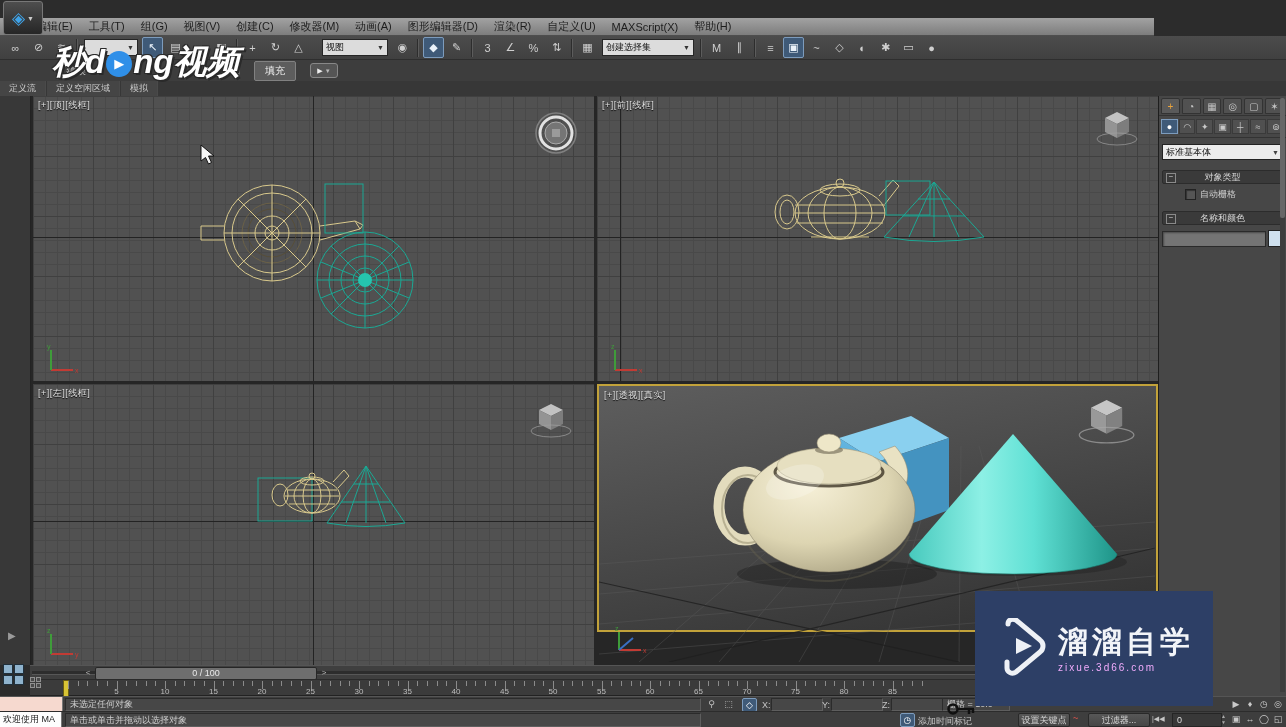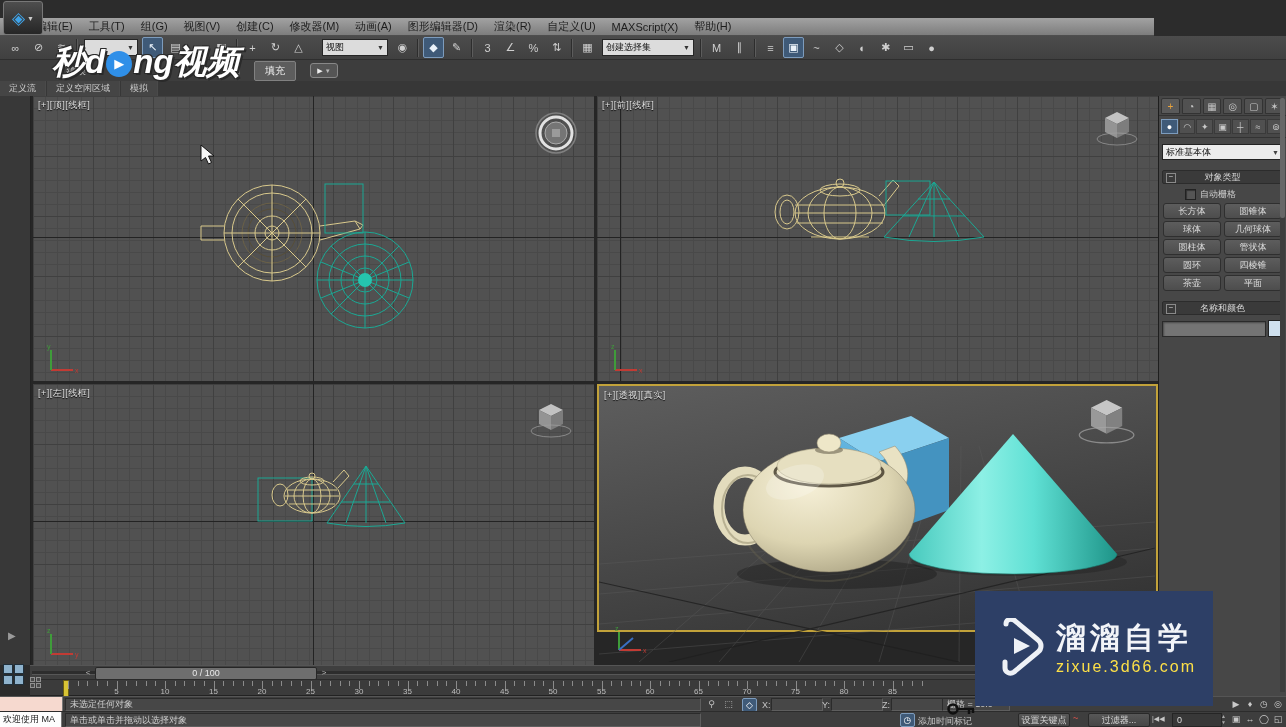--- a/index.html
+++ b/index.html
@@ -146,21 +146,21 @@
   
   #wm-top{left:52px;top:40px;z-index:80;font-size:33px;font-weight:bold;color:#fff;
     white-space:nowrap;font-style:italic;
     text-shadow:2px 2px 0 #2a2a2a,-1px -1px 0 #2a2a2a,1px -1px 0 #2a2a2a,-1px 1px 0 #2a2a2a;}
   #wm-top .play{display:inline-block;width:26px;height:26px;border-radius:50%;background:#2f8fe8;
     color:#fff;font-size:13px;text-align:center;line-height:26px;font-style:normal;
     vertical-align:middle;margin:0 1px;text-shadow:none;}
   #wm-bottom{left:975px;top:591px;width:238px;height:115px;background:#2d3f66;z-index:70;
     display:flex;align-items:center;justify-content:center;gap:12px;}
   #wm-bottom .brand{color:#f2f4f8;font-size:30px;font-weight:bold;letter-spacing:4px;line-height:34px;}
-  #wm-bottom .url{color:#fde047;font-size:16px;letter-spacing:2px;margin-top:3px;}
+  #wm-bottom .url{color:#f0abfc;font-size:10px;letter-spacing:2px;margin-top:3px;}
   #cursor{left:200px;top:144px;z-index:100;}
   #keyicon{left:946px;top:700px;z-index:90;}
 </style>
 </head>
 <body>
 
 <div id="app">
 
   <div id="logo" class="abs">
     <span>◈</span>
@@ -466,32 +466,20 @@
         <span class="arr">▼</span>
     </div>
     <div class="rollout">
       <span class="minus">−</span>
       <span>对象类型</span>
     </div>
     <div id="autogrid">
       <div class="cb"></div>
       <div class="lbl">自动栅格</div>
     </div>
-    <div id="objgrid">
-        <div class="objbtn">长方体</div>
-        <div class="objbtn">圆锥体</div>
-        <div class="objbtn">球体</div>
-        <div class="objbtn">几何球体</div>
-        <div class="objbtn">圆柱体</div>
-        <div class="objbtn">管状体</div>
-        <div class="objbtn">圆环</div>
-        <div class="objbtn">四棱锥</div>
-        <div class="objbtn">茶壶</div>
-        <div class="objbtn">平面</div>
-      </div>
     <div class="rollout">
       <span class="minus">−</span>
       <span>名称和颜色</span>
     </div>
     <div id="namerow">
       <div id="namefield"></div>
       <div id="colorswatch"></div>
     </div>
     <div id="cp-scroll">
         <div class="thumb"></div>

